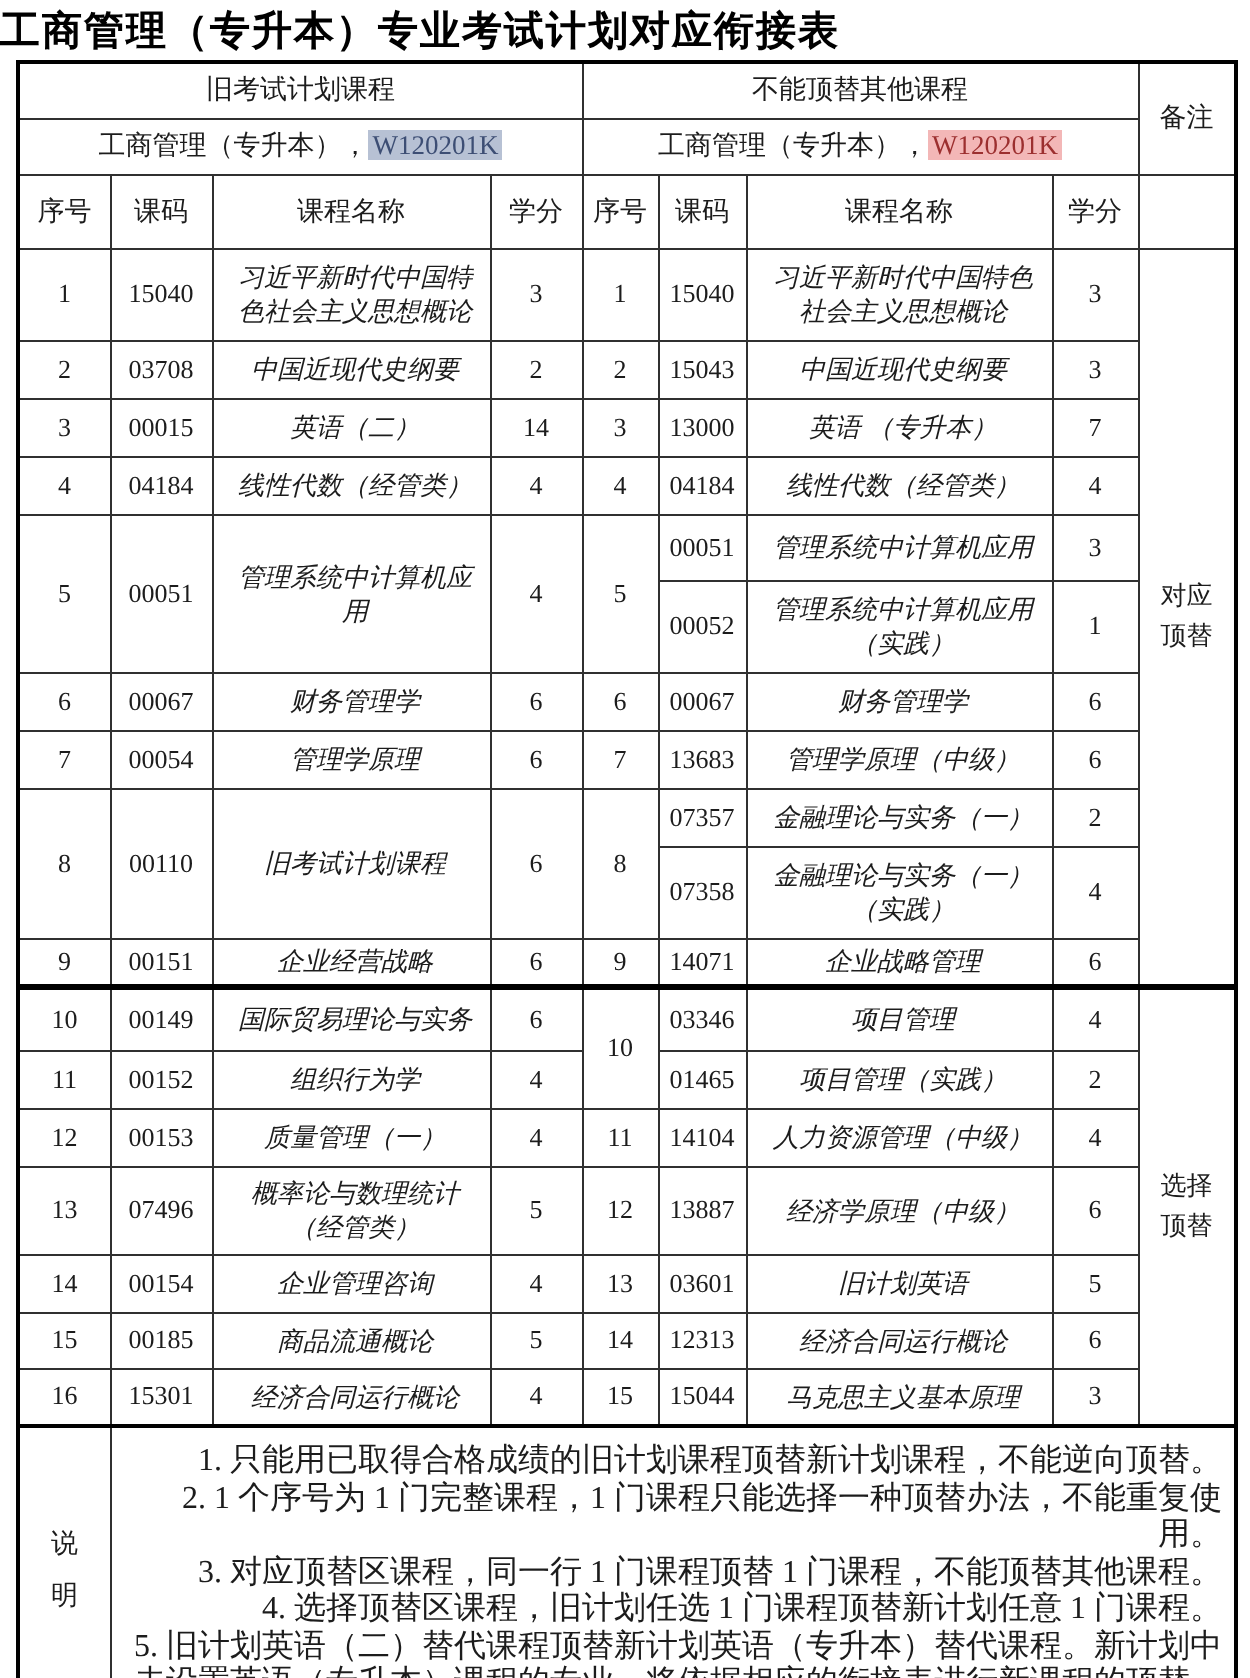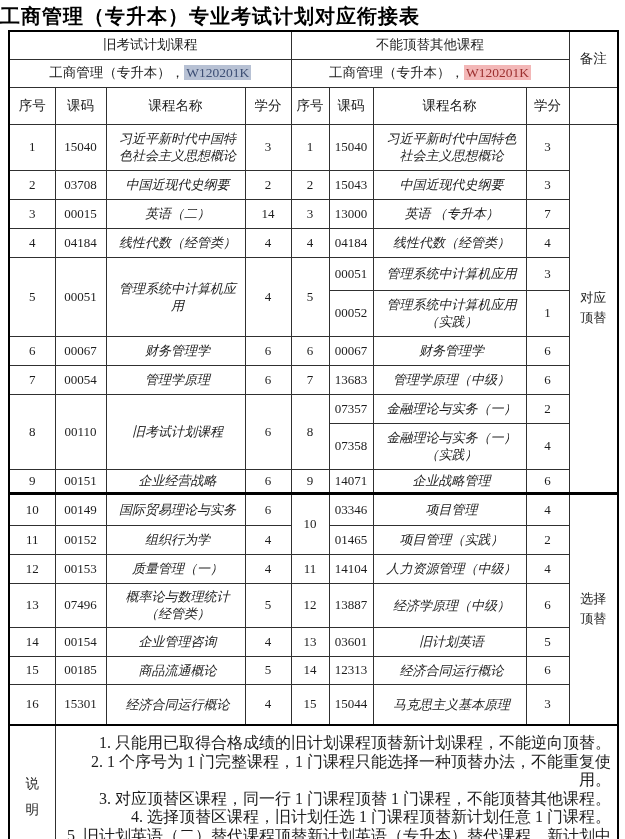--- a/index.html
+++ b/index.html
@@ -238,21 +238,21 @@
   <tr style="height:28px">
     <td>15</td>
     <td>00185</td>
     <td class="name">商品流通概论</td>
     <td>5</td>
     <td>14</td>
     <td>12313</td>
     <td class="name">经济合同运行概论</td>
     <td>6</td>
   </tr>
-  <tr style="height:41px">
+  <tr style="height:29px">
     <td>16</td>
     <td>15301</td>
     <td class="name">经济合同运行概论</td>
     <td>4</td>
     <td>15</td>
     <td>15044</td>
     <td class="name">马克思主义基本原理</td>
     <td>3</td>
   </tr>
 

